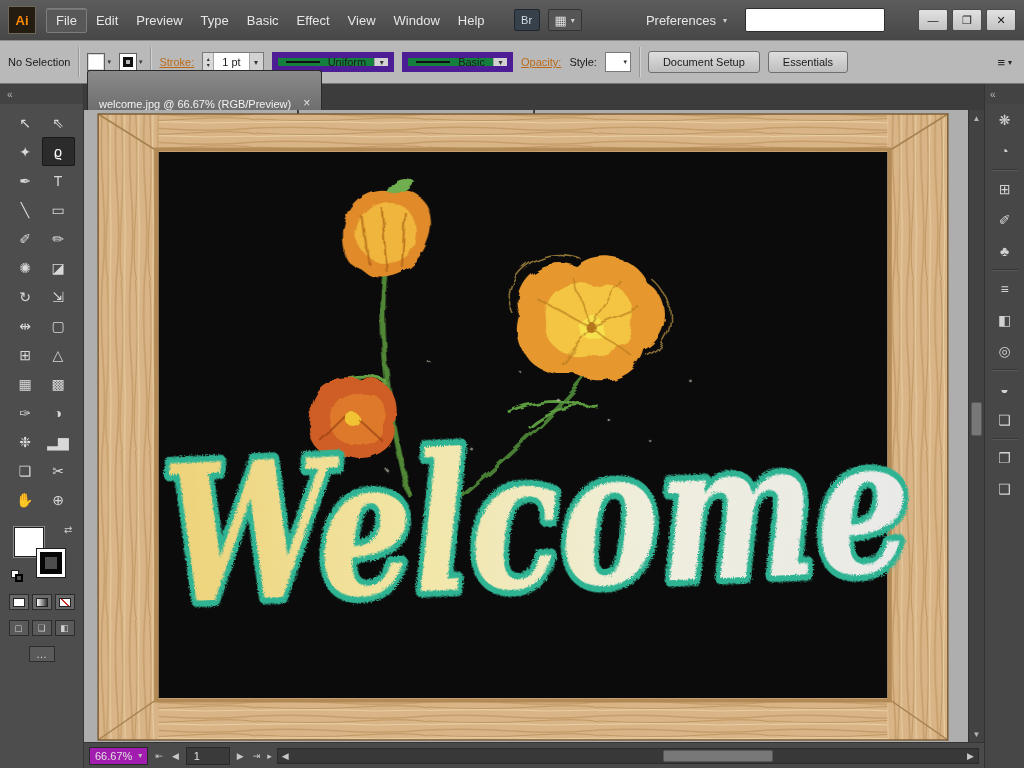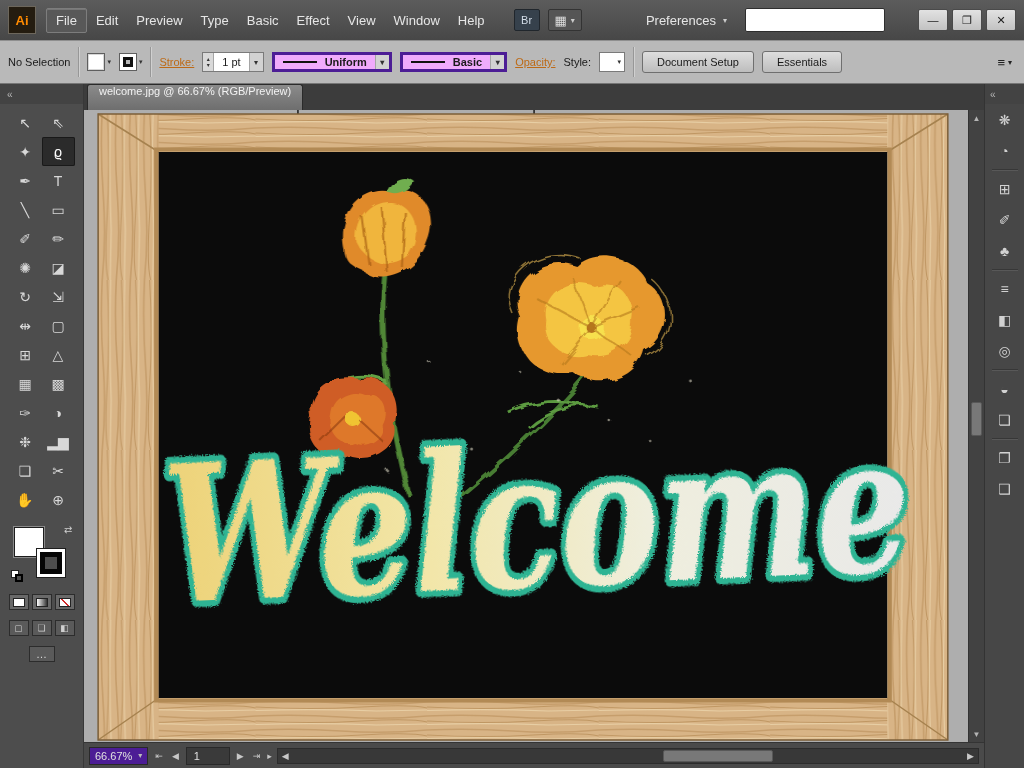--- a/index.html
+++ b/index.html
@@ -28,21 +28,21 @@
   .cb-fill { width:18px; height:18px; background:#fff; border:1px solid #5f5f5f; box-shadow:0 0 0 1px #d7d7d7 inset; }
   .cb-stroke { width:18px; height:18px; background:#fff; border:1px solid #5f5f5f; padding:3px; }
   .cb-stroke i { display:block; width:100%; height:100%; border:3px solid #111; background:#b9b9b9; }
   .tiny-dd { font-size:7px; color:#333; }
   .orange-link { color:#bd6a16; text-decoration:underline; white-space:nowrap; }
   .spin-combo { display:flex; align-items:stretch; height:20px; background:#fff; border:1px solid #7a7a7a; }
   .spinner { display:flex; flex-direction:column; justify-content:center; width:11px; background:#d9d9d9; border-right:1px solid #a5a5a5; }
   .spinner span { font-size:6px; line-height:6px; text-align:center; color:#333; }
   .combo-value { padding:0 8px; display:flex; align-items:center; }
   .combo-dd { width:14px; background:#d2d2d2; border-left:1px solid #a5a5a5; display:flex; align-items:center; justify-content:center; font-size:8px; color:#333; }
-  .line-combo { display:flex; align-items:stretch; height:20px; background:#f0abfc; border:3px solid #4c1d95;font-weight:bold; }
+  .line-combo { display:flex; align-items:stretch; height:20px; background:#15803d; border:6px solid #4c1d95; }
   .line-combo .body { display:flex; align-items:center; gap:8px; padding:0 8px; }
   .line-sample { width:34px; height:2px; background:#111; }
   .style-dd { width:26px; height:20px; background:#fff; border:1px solid #7a7a7a; display:flex; align-items:center; justify-content:flex-end; padding:0 3px; }
   .cb-btn { height:22px; padding:0 14px; background:linear-gradient(#dedede,#bdbdbd); border:1px solid #6f6f6f; border-radius:3px; display:flex; align-items:center; font-size:11px; white-space:nowrap; }
   .panel-menu { margin-left:auto; display:flex; align-items:center; gap:3px; color:#222; font-size:13px; padding-right:4px; }
   .panel-menu .dd { font-size:8px; }
 
   
   .main-row { flex:1; display:flex; min-height:0; }
 
@@ -66,33 +66,33 @@
   .cgn-btn .sq { width:12px; height:9px; background:#fff; border:1px solid #222; }
   .cgn-btn .gr { width:12px; height:9px; background:linear-gradient(90deg,#fff,#333); border:1px solid #222; }
   .cgn-btn .no { width:12px; height:9px; border:1px solid #222; background:linear-gradient(45deg, transparent 42%, #d42a2a 42%, #d42a2a 58%, transparent 58%), #fff; }
   .modes { display:flex; gap:3px; margin-top:10px; color:#d0d0d0; }
   .mode-btn { width:20px; height:16px; border:1px solid #2c2c2c; background:#5a5a5a; display:flex; align-items:center; justify-content:center; font-size:9px; }
   .screen-mode { margin-top:10px; width:26px; height:16px; border:1px solid #2c2c2c; background:#5a5a5a; color:#d8d8d8; display:flex; align-items:center; justify-content:center; font-size:11px; }
 
   
   .center-col { flex:1; display:flex; flex-direction:column; min-width:0; }
   .tabbar { height:26px; background:#3c3c3c; display:flex; align-items:flex-end; padding-left:3px; flex:0 0 auto; }
-  .tab { height:26px; background:linear-gradient(#8b8b8b,#6e6e6e); color:#f2f2f2; font-size:11px; display:flex; align-items:flex-end; gap:12px; padding:0 11px; border:1px solid #2a2a2a; border-bottom:none; border-radius:3px 3px 0 0;flex-direction:column; }
+  .tab { height:40px; background:linear-gradient(#8b8b8b,#6e6e6e); color:#f2f2f2; font-size:11px; display:flex; align-items:flex-end; gap:12px; padding:0 11px; border:1px solid #2a2a2a; border-bottom:none; border-radius:3px 3px 0 0; }
   .tab-close { color:#e4e4e4; font-size:12px; }
   .canvas-row { flex:1; display:flex; min-height:0; }
   .canvas { flex:1; position:relative; background:#aeaeae; overflow:hidden; }
   .canvas svg { position:absolute; inset:0; width:100%; height:100%; display:block; }
   .vscroll { width:16px; background:#424242; border-left:1px solid #333; display:flex; flex-direction:column; flex:0 0 auto; }
   .scroll-btn { height:16px; display:flex; align-items:center; justify-content:center; color:#b5b5b5; font-size:8px; flex:0 0 auto; }
   .vtrack { flex:1; position:relative; }
   .vthumb { position:absolute; top:46%; left:2px; right:2px; height:34px; background:#787878; border:1px solid #585858; border-radius:2px; }
 
   
   .bottombar { height:26px; background:#4a4a4a; border-top:1px solid #343434; display:flex; align-items:center; padding:0 5px; gap:5px; color:#e0e0e0; font-size:11px; flex:0 0 auto; }
-  .zoom-box { display:flex; align-items:center; height:18px; background:#4c1d95; border:1px solid #292929; padding:0 5px; gap:6px; }
+  .zoom-box { display:flex; align-items:center; height:18px; background:#a21caf; border:1px solid #292929; padding:0 5px; gap:6px; }
   .zoom-box .dd { font-size:8px; color:#bbb; }
   .nav-btn { color:#c8c8c8; font-size:9px; padding:0 2px; }
   .artboard-input { width:44px; height:18px; background:#3a3a3a; border:1px solid #292929; display:flex; align-items:center; padding:0 7px; }
   .status-box { width:250px; height:18px; background:#414141; border:1px solid #2e2e2e; display:flex; align-items:center; justify-content:center; }
   .flyout { color:#c8c8c8; font-size:9px; }
   .hscroll { flex:1; height:16px; background:#383838; border:1px solid #2c2c2c; position:relative; display:flex; align-items:center; justify-content:space-between; padding:0 2px; }
   .hthumb { position:absolute; left:55%; width:110px; top:1px; bottom:1px; background:#787878; border:1px solid #585858; border-radius:2px; }
 
   
   .right-dock { width:40px; background:#474747; border-left:1px solid #333; display:flex; flex-direction:column; align-items:center; flex:0 0 auto; }

